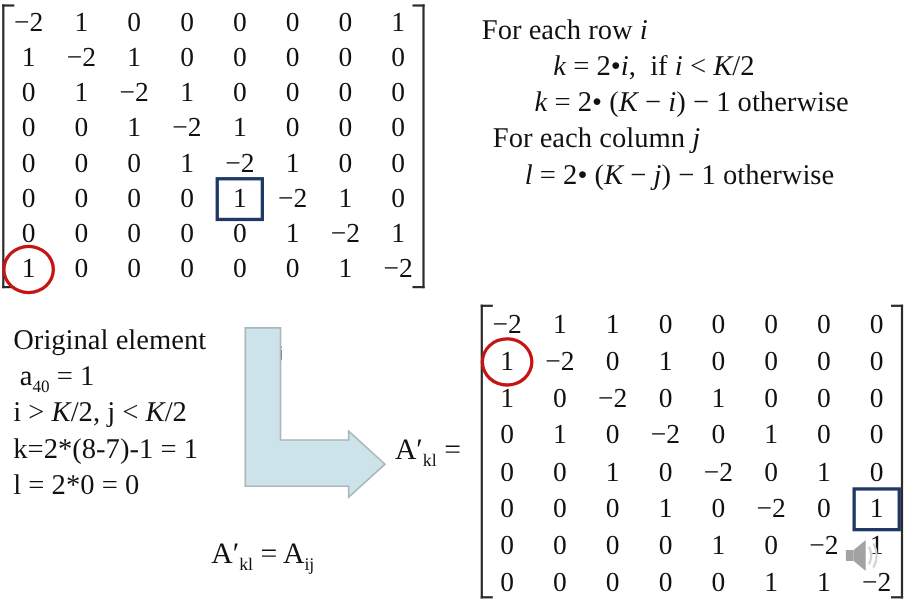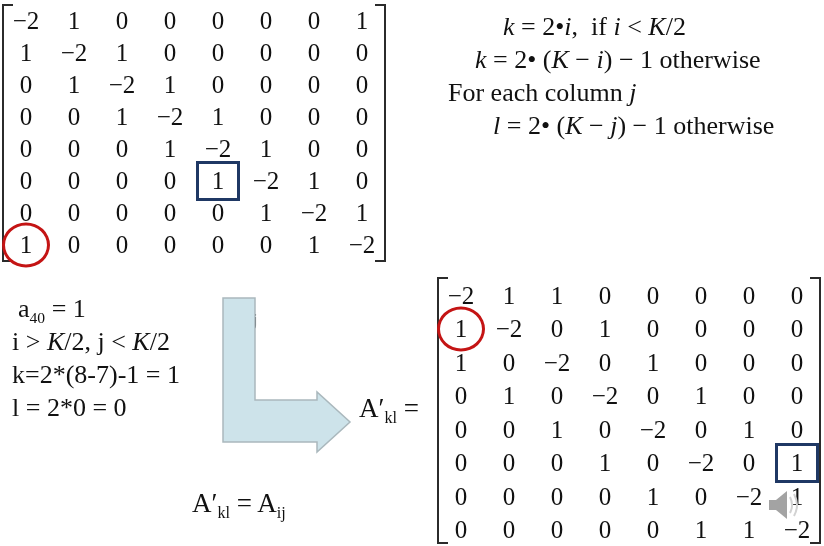--- a/index.html
+++ b/index.html
@@ -231,27 +231,29 @@
         <div class="cell">
           <span>1</span>
         </div>
         <div class="cell">
           <span>−2</span>
         </div>
       </div>
   </div>
 
   <div class="txt rules">
+    <div class="line" style="margin-left:2px"><span>For each row </span><span class="it">i</span></div>
     <div class="line" style="margin-left:67px"><span class="it">k</span><span> = 2•</span><span class="it">i</span><span>,&nbsp; if </span><span class="it">i</span><span> &lt; </span><span class="it">K</span><span>/2</span></div>
-    <div class="line" style="margin-left:39px"><span class="it">k</span><span> = 2• (</span><span class="it">K</span><span> − </span><span class="it">i</span><span>) − 1 otherwise</span></div>
+    <div class="line" style="margin-left:50px"><span class="it">k</span><span> = 2• (</span><span class="it">K</span><span> − </span><span class="it">i</span><span>) − 1 otherwise</span></div>
     <div class="line" style="margin-left:12px"><span>For each column </span><span class="it">j</span></div>
-    <div class="line" style="margin-left:57px"><span class="it">l</span><span> = 2• (</span><span class="it">K</span><span> − </span><span class="it">j</span><span>) − 1 otherwise</span></div>
+    <div class="line" style="margin-left:41px"><span class="it">l</span><span> = 2• (</span><span class="it">K</span><span> − </span><span class="it">j</span><span>) − 1 otherwise</span></div>
   </div>
 
   <div class="txt example">
+    <div class="line"><span>Original element</span></div>
     <div class="line" style="margin-left:6px"><span>a</span><sub>40</sub><span> = 1</span></div>
     <div class="line"><span>i &gt; </span><span class="it">K</span><span>/2, j &lt; </span><span class="it">K</span><span>/2</span></div>
     <div class="line"><span>k=2*(8-7)-1 = 1</span></div>
     <div class="line"><span>l = 2*0 = 0</span></div>
   </div>
 
   <div class="txt lbl" style="left:229px;top:266px;margin-top:29px;"><span>A</span><sub>ij</sub></div>
 
   <svg class="arrow-svg" width="136" height="166" viewBox="0 0 136 166">
     <polygon points="3,5 35,5 35,107 97,107 97,99 130,129 97,159 97,149 3,149" fill="var(--arrow-fill)" stroke="var(--arrow-stroke)" stroke-width="1.5"></polygon>

